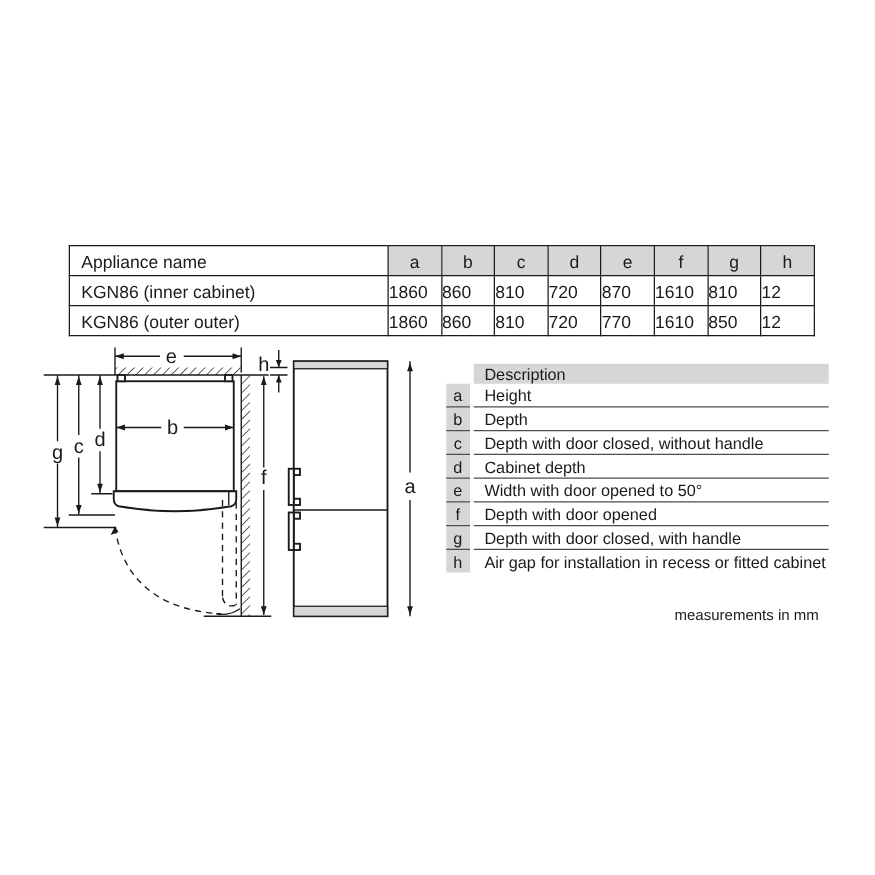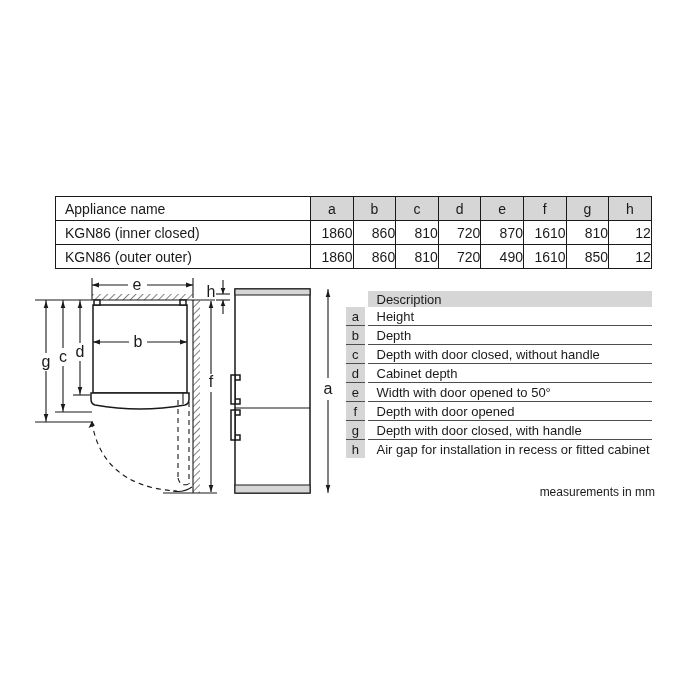--- a/index.html
+++ b/index.html
@@ -5,24 +5,24 @@
   html,body{margin:0;padding:0;background:#fff;}
   #page{position:relative;width:700px;height:700px;background:#ffffff;overflow:hidden;
         font-family:"Liberation Sans", sans-serif;color:#1a1a1a;}
 
   
   table.spec{position:absolute;left:55px;top:196px;width:596px;border-collapse:collapse;
              table-layout:fixed;font-size:14px;color:#1a1a1a;}
   table.spec td{border:1.4px solid #1a1a1a;height:23px;padding:0;overflow:hidden;white-space:nowrap;}
   table.spec td.name{padding-left:9px;text-align:left;}
   table.spec td.hdr{background:#d6d6d6;text-align:center;}
-  table.spec td.val{text-align:right;}
-
-  
-  table.desc{position:absolute;left:346px;top:291px;width:306px;border-collapse:collapse;
+  table.spec td.val{text-align:left;}
+
+  
+  table.desc{position:absolute;left:357px;top:291px;width:306px;border-collapse:collapse;
              table-layout:fixed;font-size:13px;color:#1a1a1a;}
   table.desc td{padding:0;height:18px;vertical-align:middle;white-space:nowrap;}
   table.desc td.key{background:#d6d6d6;text-align:center;border-right:3px solid #ffffff;}
   table.desc td.txt{padding-left:9px;text-align:left;}
   table.desc tr.sep td{border-bottom:1px solid #4d4d4d;}
   table.desc tr.hd td{height:16px;}
   table.desc tr.hd td.key{background:transparent;border-right:3px solid #ffffff;}
   table.desc tr.hd td.txt{background:#d6d6d6;}
 
   
@@ -60,37 +60,37 @@
         <td class="hdr">a</td>
         <td class="hdr">b</td>
         <td class="hdr">c</td>
         <td class="hdr">d</td>
         <td class="hdr">e</td>
         <td class="hdr">f</td>
         <td class="hdr">g</td>
         <td class="hdr">h</td>
       </tr>
       <tr>
-        <td class="name">KGN86 (inner closed)</td>
+        <td class="name">KGN86 (inner cabinet)</td>
         <td class="val">1860</td>
         <td class="val">860</td>
         <td class="val">810</td>
         <td class="val">720</td>
         <td class="val">870</td>
         <td class="val">1610</td>
         <td class="val">810</td>
         <td class="val">12</td>
       </tr>
       <tr>
         <td class="name">KGN86 (outer outer)</td>
         <td class="val">1860</td>
         <td class="val">860</td>
         <td class="val">810</td>
         <td class="val">720</td>
-        <td class="val">490</td>
+        <td class="val">770</td>
         <td class="val">1610</td>
         <td class="val">850</td>
         <td class="val">12</td>
       </tr>
     </tbody>
   </table>
 
   <svg id="diagram" width="320" height="235" viewBox="0 0 320 235">
     <defs>
       <pattern id="hatch" width="5" height="5" patternUnits="userSpaceOnUse" patternTransform="rotate(45)">

